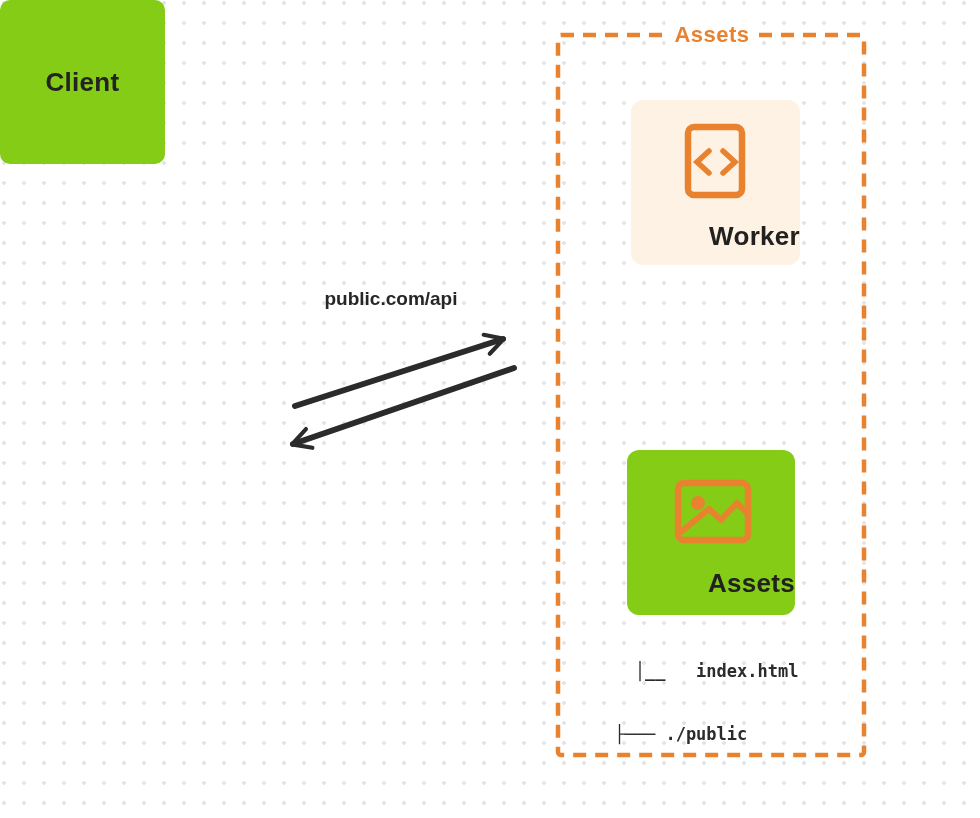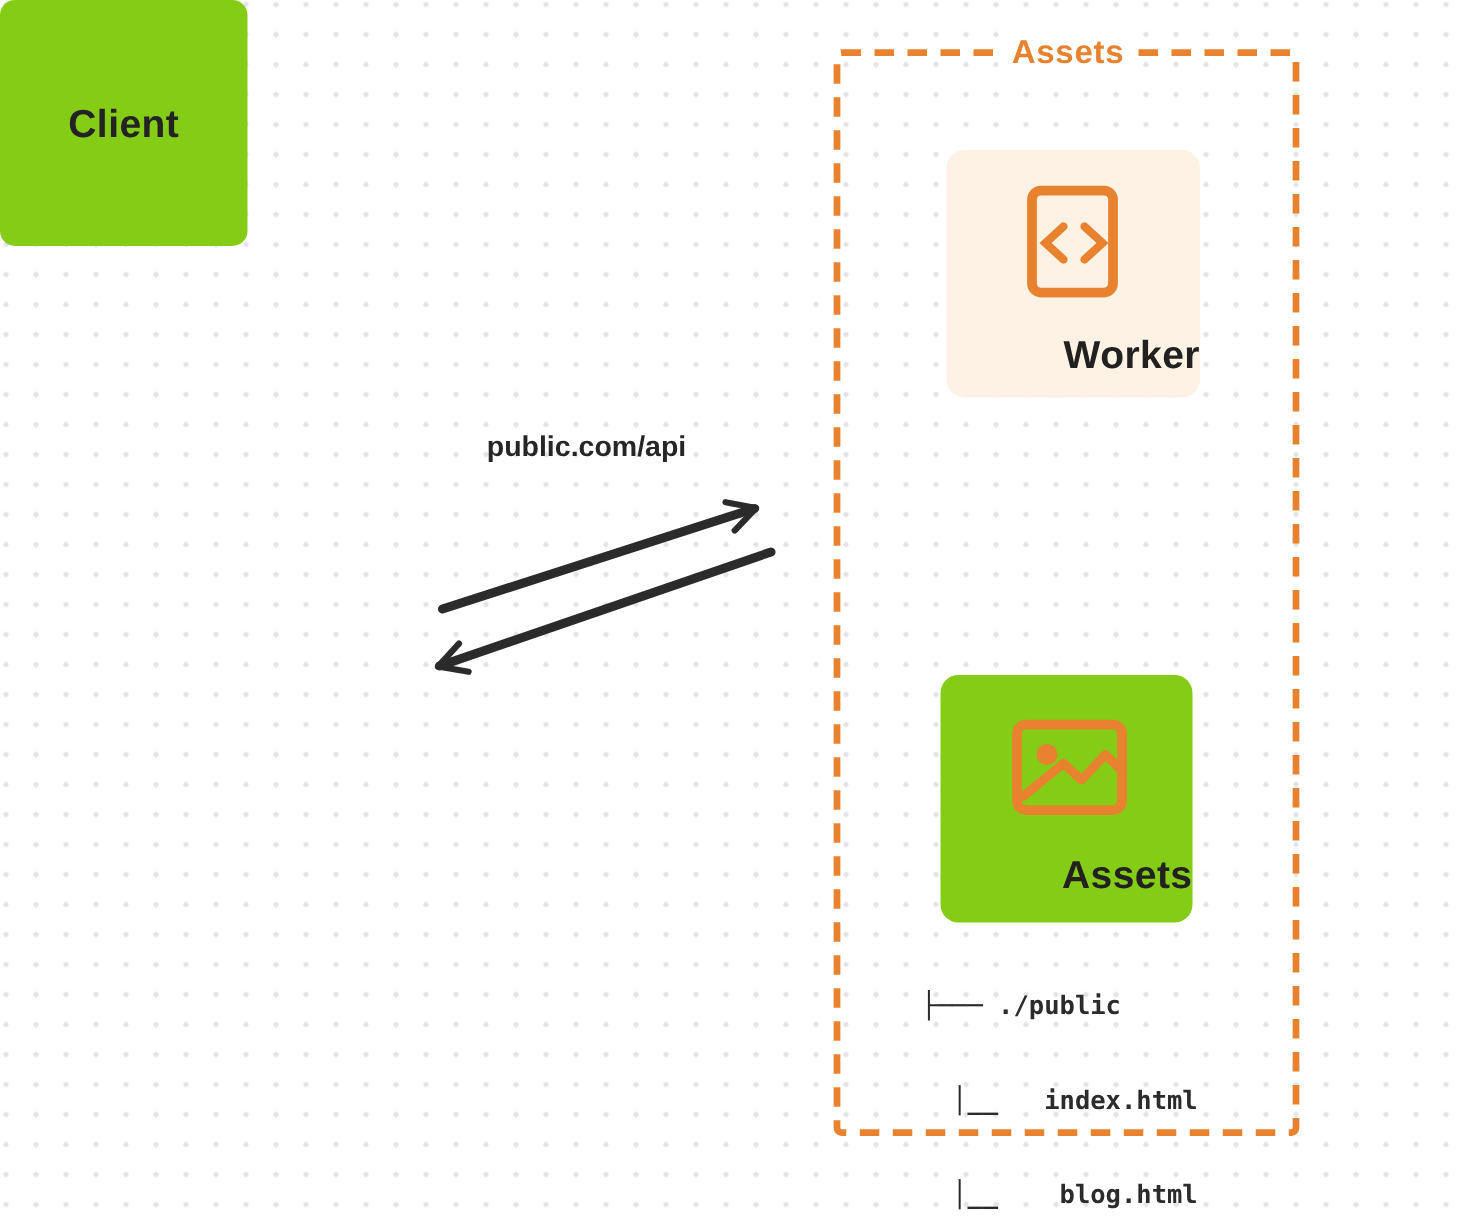--- a/index.html
+++ b/index.html
@@ -93,23 +93,22 @@
 
 <div class="card assets-card">
   <span class="card-label">Assets</span>
 </div>
 
 <div class="request-label">public.com/api</div>
 
 <div class="project-label">Assets</div>
 
 <div class="file-tree">
+  <div>   │__   index.html</div>
   <div> ├─── ./public</div>
-  <div>   │__   index.html</div>
-  <div>   │__    blog.html</div>
   
 </div>
 
 <svg class="overlay-svg" viewBox="0 0 980 818">
   <defs>
     <marker id="ah" viewBox="0 0 10 10" refX="8" refY="5" markerWidth="4.6" markerHeight="4.6" orient="auto" markerUnits="strokeWidth">
       <path d="M1.8 1.4 L8.4 5 L1.8 8.6" fill="none" stroke="#2b2b2b" stroke-width="1.5" stroke-linecap="round" stroke-linejoin="round"></path>
     </marker>
   </defs>
 

